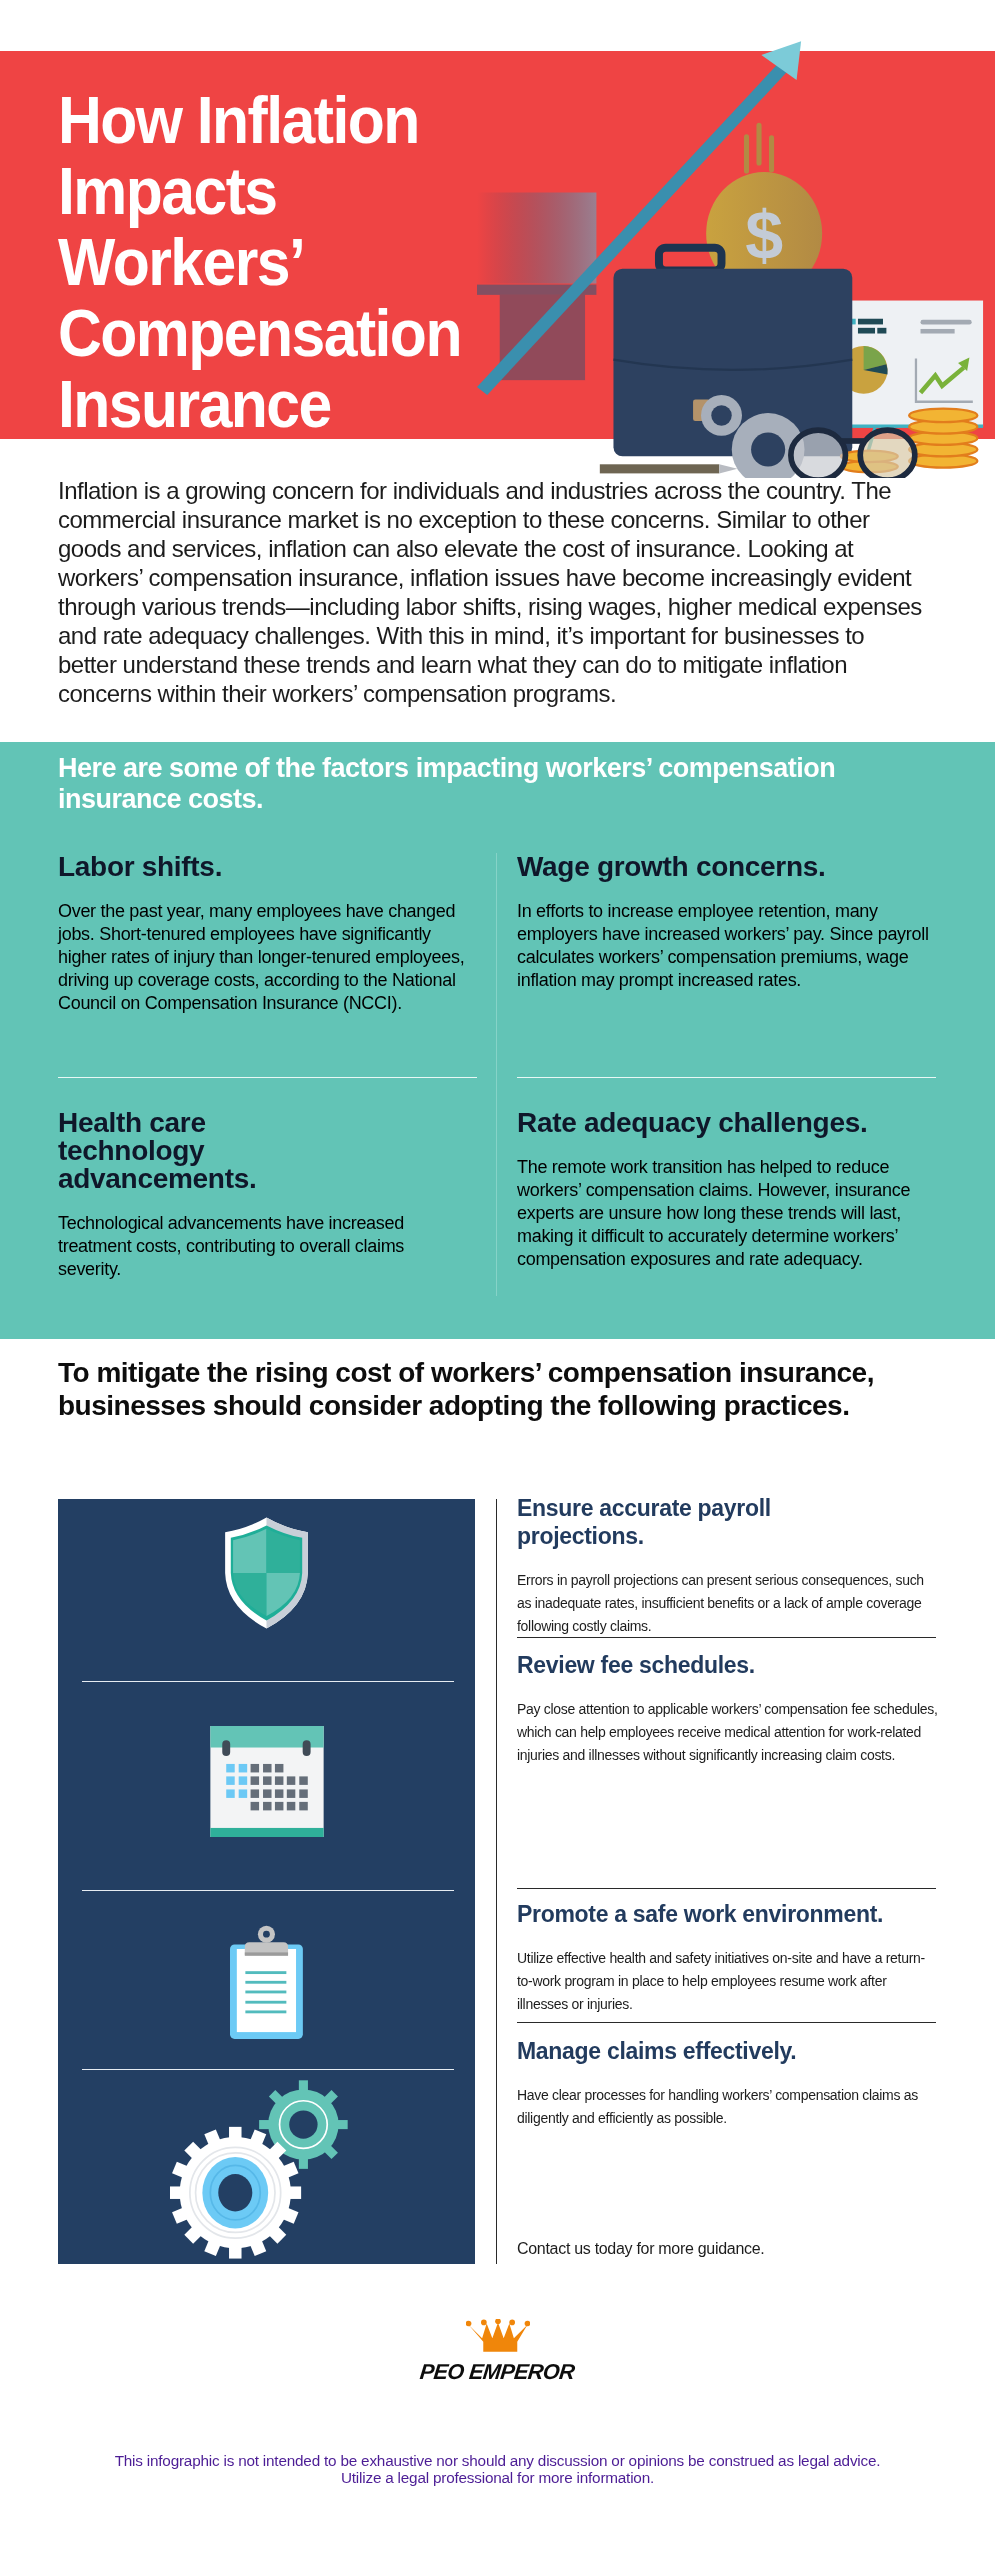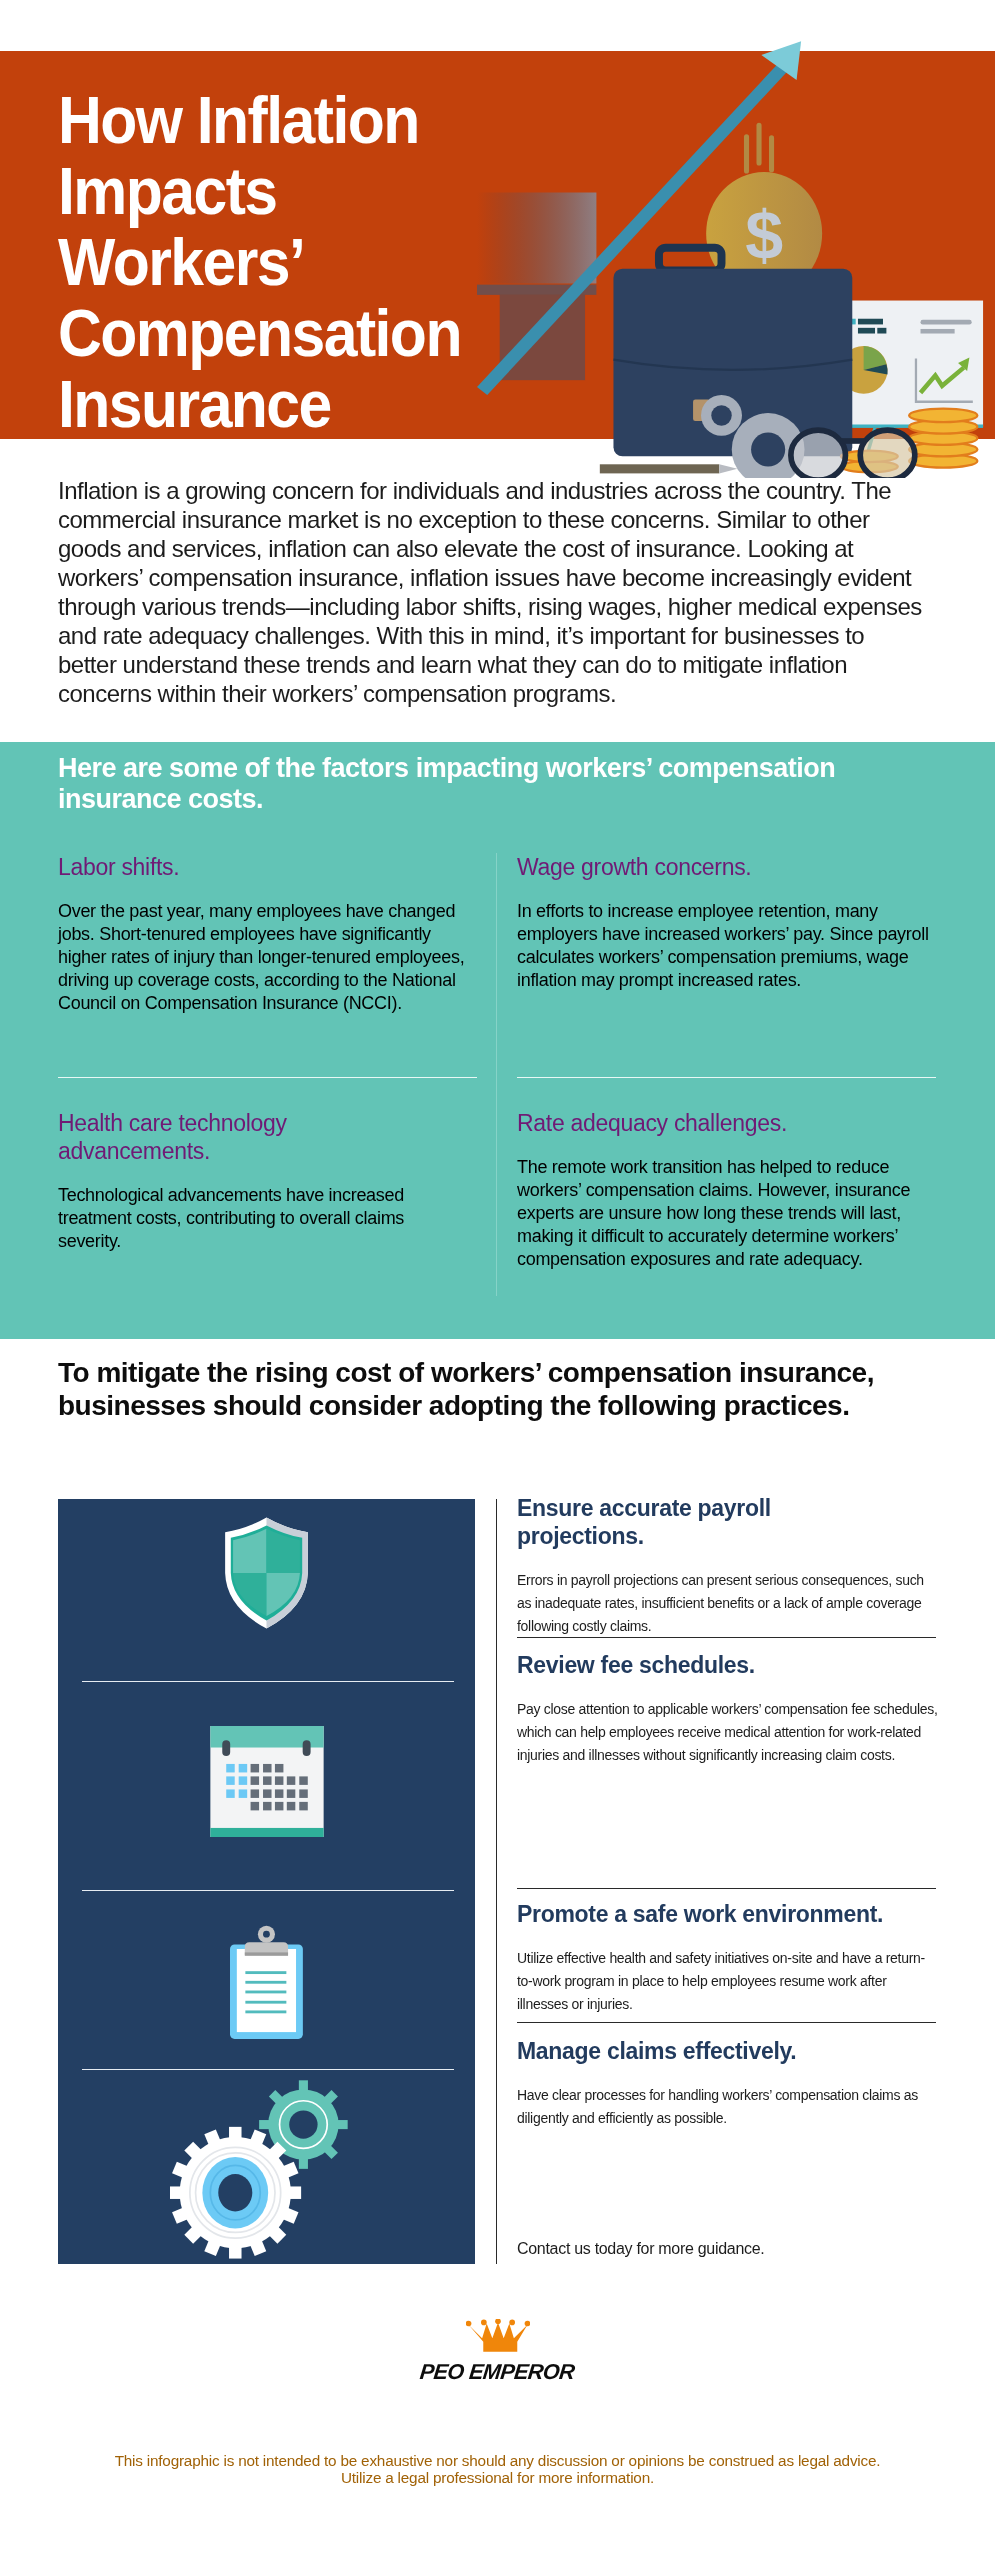--- a/index.html
+++ b/index.html
@@ -1,31 +1,31 @@
 <!DOCTYPE html>
 <html style="font-size:9px"><head>
 <meta charset="utf-8">
 <style>
   * { margin: 0; padding: 0; box-sizing: border-box; }
   html, body { width: 995px; background: #ffffff; }
   body { font-family: "Liberation Sans", "DejaVu Sans", sans-serif; color: #1a1a1a; position: relative; height: 2576px; overflow: hidden; }
 
   
-  .hero { position: absolute; left: 0; top: 51px; width: 995px; height: 388px; background: #c2410c; overflow: visible; }
+  .hero { position: absolute; left: 0; top: 51px; width: 995px; height: 388px; background: #ef4444; overflow: visible; }
   .hero-title { position: absolute; left: 58px; top: 34px; width: 512px; color: #ffffff; font-family: "Liberation Sans", sans-serif; font-weight: 700; font-size: 66px; line-height: 71px; letter-spacing: -1.7px; transform: scaleX(0.92); transform-origin: left top; }
   .hero-art { position: absolute; left: 477px; top: -28px; width: 518px; height: 455px; }
 
   
   .intro { position: absolute; left: 58px; top: 476px; width: 864px; font-size: 24px; line-height: 29px; color: #1c1c1c; letter-spacing: -0.5px; }
 
   
   .factors { position: absolute; left: 0; top: 742px; width: 995px; height: 597px; background: #62c4b6; }
   .factors-title { position: absolute; left: 58px; top: 11.4px; width: 887px; color: #ffffff; font-weight: 700; font-size: 27px; line-height: 31px; letter-spacing: -0.5px; }
   .factor { position: absolute; width: 421px; }
-  .factor h3 { color: #701a75; font-size: 23px; line-height: 28px; font-weight: 400; letter-spacing: -0.3px; }
+  .factor h3 { color: #0f172a; font-size: 28px; line-height: 28px; font-weight: 700; letter-spacing: -0.3px; }
   .factor p { color: #000000; font-size: 18px; line-height: 23px; margin-top: 19.3px; letter-spacing: -0.3px; font-weight: 400; }
   .factor-divider { position: absolute; height: 1.1px; background: #e8f8f5; width: 419px; }
   .factors-vline { position: absolute; left: 496px; top: 111px; width: 1.1px; height: 443px; background: #86d3c8; }
 
   
   .practices-title { position: absolute; left: 58px; top: 1356px; width: 887px; font-weight: 700; font-size: 28px; line-height: 33px; color: #0d0d0d; letter-spacing: -0.5px; }
   .icon-panel { position: absolute; left: 58px; top: 1499px; width: 417px; height: 765px; background: #233f63; }
   .panel-divider { position: absolute; left: 24px; width: 372px; height: 1.1px; background: #e6ecf2; }
   .icon-slot { position: absolute; left: 0; width: 417px; display: flex; justify-content: center; align-items: center; }
   .practices-vline { position: absolute; left: 496px; top: 1499px; width: 1.1px; height: 765px; background: #2a2a2a; }
@@ -33,21 +33,21 @@
   .practice { position: absolute; left: 517px; width: 421px; }
   .practice h3 { color: #223b5e; font-size: 23px; line-height: 28px; font-weight: 700; letter-spacing: -0.3px; }
   .practice p { color: #1d1d1d; font-size: 14px; line-height: 23px; margin-top: 19.3px; letter-spacing: -0.3px; }
   .practice-divider { position: absolute; left: 517px; width: 419px; height: 1.1px; background: #2a2a2a; }
   .contact { position: absolute; left: 517px; top: 2240px; font-size: 16px; color: #1d1d1d; letter-spacing: -0.3px; }
 
   
   .logo { position: absolute; left: 0; top: 2319px; width: 995px; display: flex; flex-direction: column; align-items: center; }
   .logo-text { font-family: "Liberation Sans", sans-serif; font-weight: 700; font-style: italic; font-size: 21.6px; color: #0d0d0d; letter-spacing: -0.6px; margin-top: 5.7px; transform: skewX(-6deg); }
 
-  .disclaimer { position: absolute; left: 0; top: 2453px; width: 995px; text-align: center; font-size: 15.3px; line-height: 16.5px; color: #a16207; letter-spacing: -0.2px; }
+  .disclaimer { position: absolute; left: 0; top: 2453px; width: 995px; text-align: center; font-size: 15.3px; line-height: 16.5px; color: #4c1d95; letter-spacing: -0.2px; }
 </style>
 </head>
 <body>
 
 <section class="hero">
   <h1 class="hero-title">
     <span>How Inflation</span><br>
     <span>Impacts Workers’</span><br>
     <span>Compensation</span><br>
     <span>Insurance</span>

